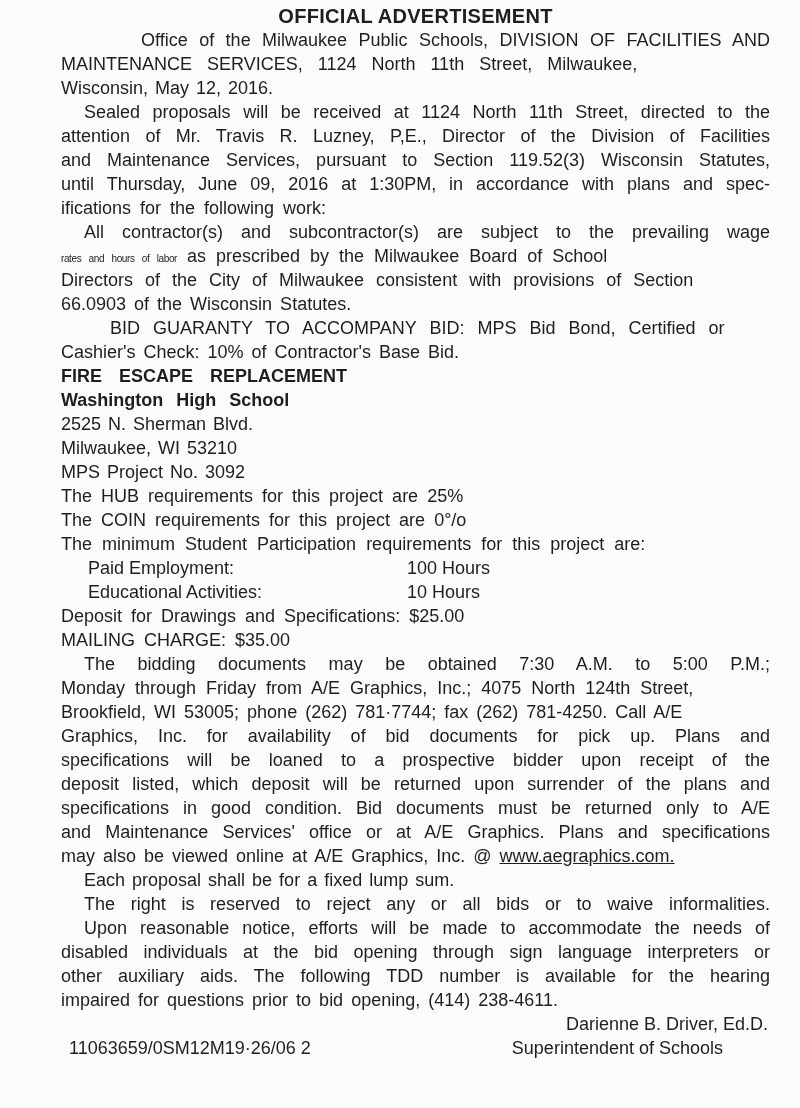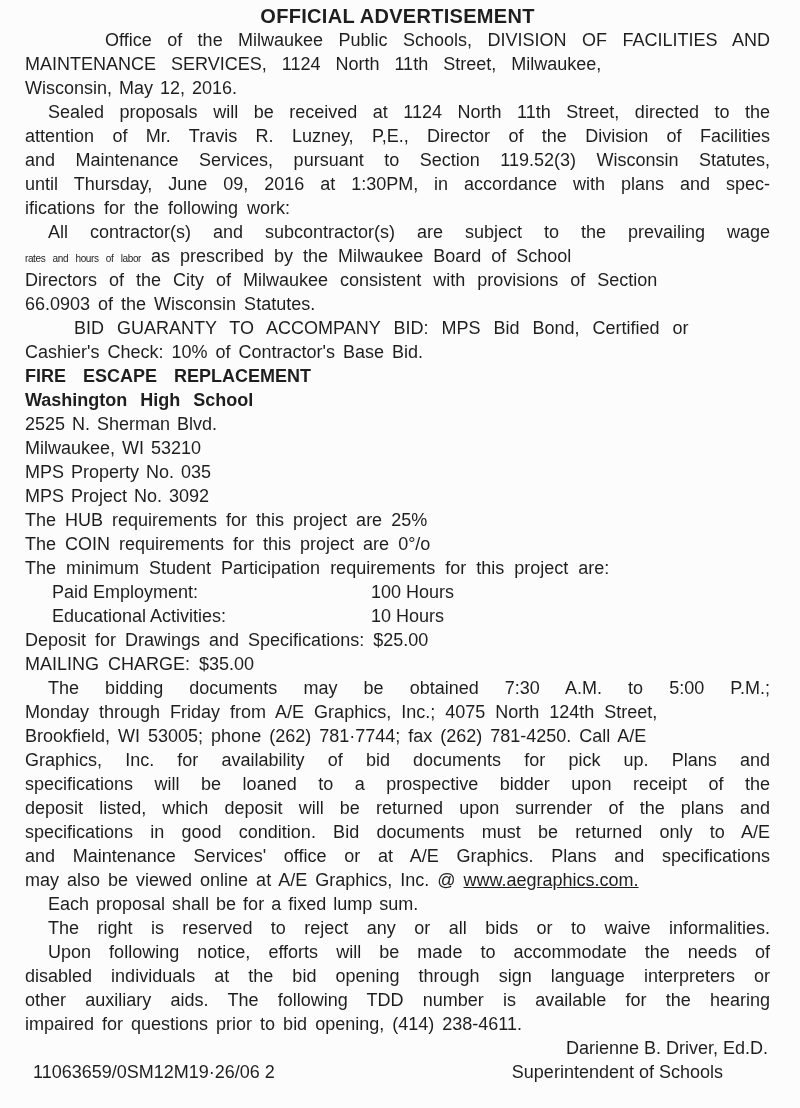--- a/index.html
+++ b/index.html
@@ -1,21 +1,21 @@
 <!DOCTYPE html>
 <html><head>
 <meta charset="utf-8">
 <style>
   html,body{margin:0;padding:0;}
   body{
     width:800px;height:1108px;overflow:hidden;
     background:#fcfcfc;color:#1e1e1e;
     font-family:"Liberation Sans","DejaVu Sans",sans-serif;
   }
-  .doc{padding:4px 30px 0 25px;}
+  .doc{padding:4px 30px 0 25px;margin-left:36px;}
   .title{
     font-weight:bold;font-size:20px;line-height:24px;height:24px;
     text-align:center;letter-spacing:.3px;
   }
   .ln{
     font-size:18px;line-height:24px;height:24px;
     white-space:nowrap;position:relative;
   }
   .j{white-space:normal;text-align:justify;text-align-last:justify;}
   .b{font-weight:bold;}
@@ -48,41 +48,40 @@
       <div class="ln j ind2">All contractor(s) and subcontractor(s) are subject to the prevailing wage</div>
       <div class="ln" style="word-spacing: 5px;"><span class="cond">rates and hours of labor</span><span> as prescribed by the Milwaukee Board of School</span></div>
       <div class="ln" style="word-spacing: 7px;">Directors of the City of Milwaukee consistent with provisions of Section</div>
       <div class="ln" style="word-spacing: 3px;">66.0903 of the Wisconsin Statutes.</div>
       <div class="ln ind3" style="word-spacing: 8px;">BID GUARANTY TO ACCOMPANY BID: MPS Bid Bond, Certified or</div>
       <div class="ln" style="word-spacing: 3px;">Cashier's Check: 10% of Contractor's Base Bid.</div>
       <div class="ln b" style="word-spacing: 12px;">FIRE ESCAPE REPLACEMENT</div>
       <div class="ln b" style="word-spacing: 8px;">Washington High School</div>
       <div class="ln" style="word-spacing: 2px;">2525 N. Sherman Blvd.</div>
       <div class="ln" style="word-spacing: 2px;">Milwaukee, WI 53210</div>
-      <div class="ln" style="word-spacing: 2px;">MPS Property No. 035</div>
       <div class="ln" style="word-spacing: 2px;">MPS Project No. 3092</div>
       <div class="ln" style="word-spacing: 4px;">The HUB requirements for this project are 25%</div>
       <div class="ln" style="word-spacing: 4px;">The COIN requirements for this project are 0°/o</div>
       <div class="ln" style="word-spacing: 5px;">The minimum Student Participation requirements for this project are:</div>
       <div class="ln"><span class="colL">Paid Employment:</span><span class="colR">100 Hours</span></div>
       <div class="ln"><span class="colL">Educational Activities:</span><span class="colR">10 Hours</span></div>
       <div class="ln" style="word-spacing: 4px;">Deposit for Drawings and Specifications: $25.00</div>
       <div class="ln" style="word-spacing: 4px;">MAILING CHARGE: $35.00</div>
       <div class="ln j ind2">The bidding documents may be obtained 7:30 A.M. to 5:00 P.M.;</div>
       <div class="ln" style="word-spacing: 5px;">Monday through Friday from A/E Graphics, Inc.; 4075 North 124th Street,</div>
       <div class="ln" style="word-spacing: 3px;">Brookfield, WI 53005; phone (262) 781·7744; fax (262) 781-4250. Call A/E</div>
       <div class="ln j">Graphics, Inc. for availability of bid documents for pick up. Plans and</div>
       <div class="ln j">specifications will be loaned to a prospective bidder upon receipt of the</div>
       <div class="ln j">deposit listed, which deposit will be returned upon surrender of the plans and</div>
       <div class="ln j">specifications in good condition. Bid documents must be returned only to A/E</div>
       <div class="ln j">and Maintenance Services' office or at A/E Graphics. Plans and specifications</div>
       <div class="ln" style="word-spacing: 3px;"><span>may also be viewed online at A/E Graphics, Inc. @ </span><span class="url">www.aegraphics.com.</span></div>
       <div class="ln ind2" style="word-spacing: 2px;">Each proposal shall be for a fixed lump sum.</div>
       <div class="ln j ind2">The right is reserved to reject any or all bids or to waive informalities.</div>
-      <div class="ln j ind2">Upon following notice, efforts will be made to accommodate the needs of</div>
+      <div class="ln j ind2">Upon reasonable notice, efforts will be made to accommodate the needs of</div>
       <div class="ln j">disabled individuals at the bid opening through sign language interpreters or</div>
       <div class="ln j">other auxiliary aids. The following TDD number is available for the hearing</div>
       <div class="ln" style="word-spacing: 3px;">impaired for questions prior to bid opening, (414) 238-4611.</div>
     </div>
   <div class="ln sig">Darienne B. Driver, Ed.D.</div>
   <div class="ln footer">
     <span class="code">11063659/0SM12M19·26/06 2</span>
     <span class="role">Superintendent of Schools</span>
   </div>
 </div>

